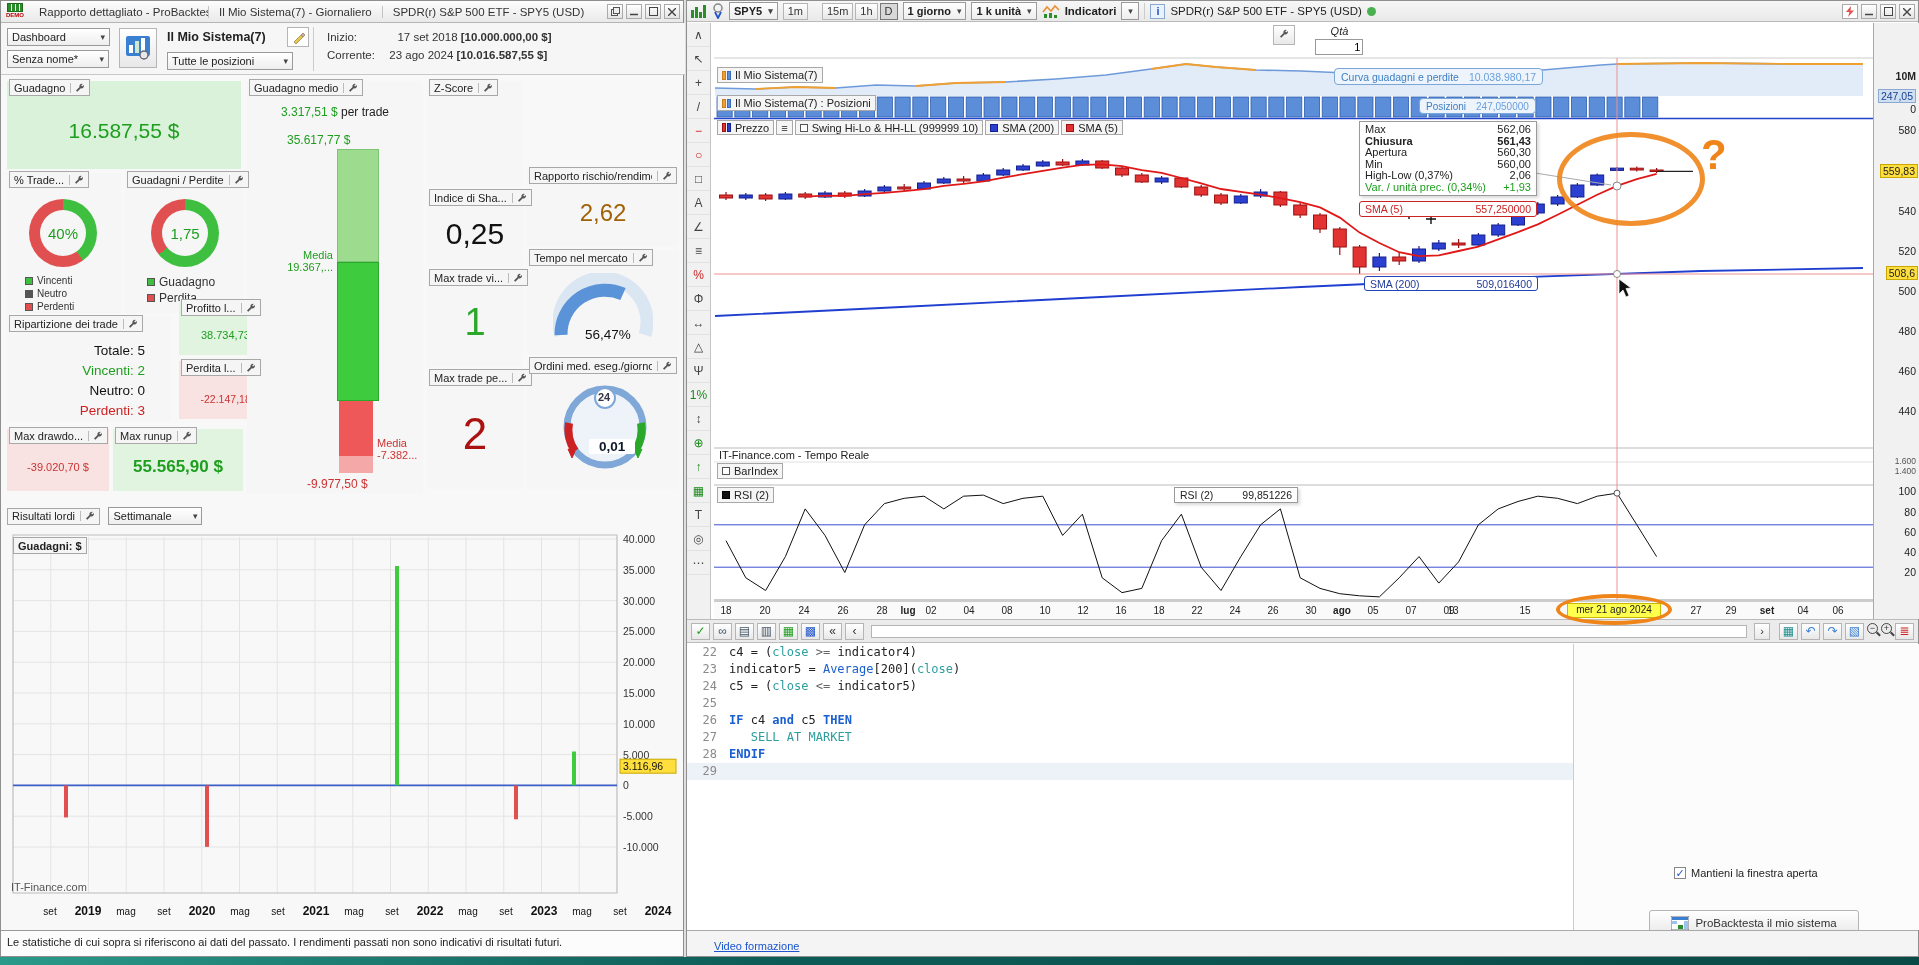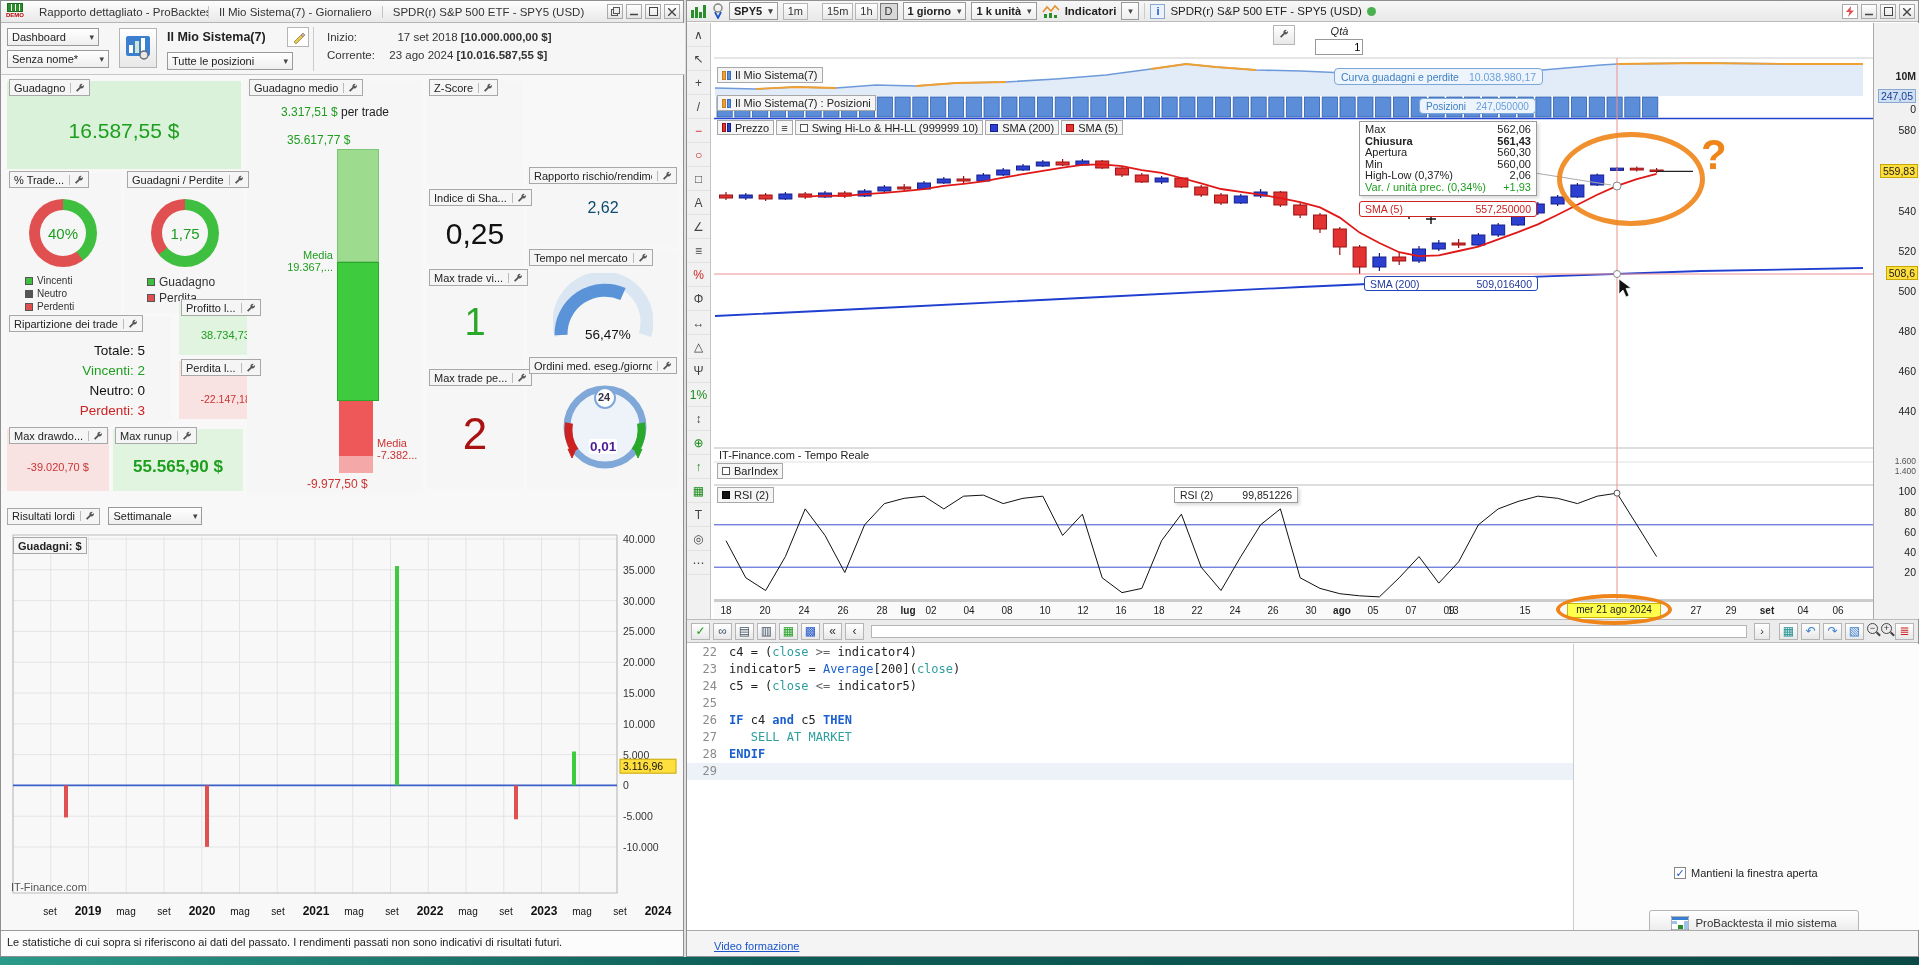--- a/index.html
+++ b/index.html
@@ -93,21 +93,21 @@
           </span>
         <span class="wbtn">
             <svg width="8" height="8">
               <path d="M0 0 L8 8 M8 0 L0 8" stroke="#444" stroke-width="1.4"></path>
             </svg>
           </span>
       </span>
     </div>
 
     <div class="abs" style="left:0;top:22px;width:684px;height:52px;border-bottom:1px solid #c8c8c8;background:#f6f6f6;">
-      <div class="select abs" style="left:6px;top:5px;width:92px;">
+      <div class="select abs" style="left:6px;top:5px;width:103px;">
           <span>Dashboard</span>
           <span class="arr">▾</span>
         </div>
       <div class="select abs" style="left:6px;top:27px;width:102px;">
           <span>Senza nome*</span>
           <span class="arr">▾</span>
         </div>
       <div class="abs toolbtn" style="left:118px;top:5px;width:38px;height:40px;">
         <svg width="26" height="26">
             <rect x="1" y="1" width="24" height="20" rx="2" fill="#3a7fd0"></rect>
@@ -346,21 +346,21 @@
 
     <div class="panel" style="left:526px;top:168px;width:152px;height:78px;">
       <span class="phead chip">
           <span style="max-width:118px;overflow:hidden;white-space:nowrap;">Rapporto rischio/rendime...</span>
           <span class="wr wrench">
             <svg width="10" height="10" viewBox="0 0 12 12">
               <path d="M10.5 2.3 L8.6 4.2 L7.4 3 L9.3 1.1 A3 3 0 0 0 5.4 4.9 L1.2 9.1 L2.7 10.6 L6.9 6.4 A3 3 0 0 0 10.5 2.3Z" fill="#555"></path>
             </svg>
           </span>
         </span>
-      <div class="abs" style="left:0;right:0;top:30px;text-align:center;font-size:16px;color:#0c4a6e;">2,62</div>
+      <div class="abs" style="left:0;right:0;top:30px;text-align:center;font-size:24px;color:#a16207;">2,62</div>
     </div>
     <div class="panel" style="left:526px;top:250px;width:152px;height:104px;">
       <span class="phead chip">
           <span>Tempo nel mercato</span>
           <span class="wr wrench">
             <svg width="10" height="10" viewBox="0 0 12 12">
               <path d="M10.5 2.3 L8.6 4.2 L7.4 3 L9.3 1.1 A3 3 0 0 0 5.4 4.9 L1.2 9.1 L2.7 10.6 L6.9 6.4 A3 3 0 0 0 10.5 2.3Z" fill="#555"></path>
             </svg>
           </span>
         </span>
@@ -381,21 +381,21 @@
         </span>
       <svg class="abs" style="left:32px;top:22px;" width="92" height="96" viewBox="0 0 92 96">
         <circle cx="46" cy="46" r="38" fill="#eef3fa" stroke="#7fa8d8" stroke-width="7"></circle>
         <circle cx="46" cy="17" r="10" fill="#fff" stroke="#7fa8d8" stroke-width="2"></circle>
         <path d="M16 70 A38 38 0 0 1 10 42" fill="none" stroke="#cc2222" stroke-width="8"></path>
         <path d="M16 70 l-7 -2 l4 9 z" fill="#cc2222" stroke="#cc2222"></path>
         <path d="M76 70 A38 38 0 0 0 82 42" fill="none" stroke="#2aa82a" stroke-width="8"></path>
         <path d="M76 70 l7 -2 l-4 9 z" fill="#2aa82a" stroke="#2aa82a"></path>
       </svg>
       <div class="abs" style="left:71px;top:32px;font-size:11px;font-weight:bold;color:#334;">24</div>
-      <div class="abs" style="left:62px;top:80px;font-size:13.5px;font-weight:bold;color:#4c1d95;background:#fff;padding:0 1px;border-radius:2px;">0,01</div>
+      <div class="abs" style="left:62px;top:80px;font-size:13.5px;font-weight:bold;color:#0f172a;background:#fff;padding:0 10px;border-radius:2px;">0,01</div>
     </div>
 
     <div class="abs" style="left:6px;top:505px;">
       <span class="chip">
           <span>Risultati lordi</span>
           <span class="wr wrench">
             <svg width="10" height="10" viewBox="0 0 12 12">
               <path d="M10.5 2.3 L8.6 4.2 L7.4 3 L9.3 1.1 A3 3 0 0 0 5.4 4.9 L1.2 9.1 L2.7 10.6 L6.9 6.4 A3 3 0 0 0 10.5 2.3Z" fill="#555"></path>
             </svg>
           </span>

